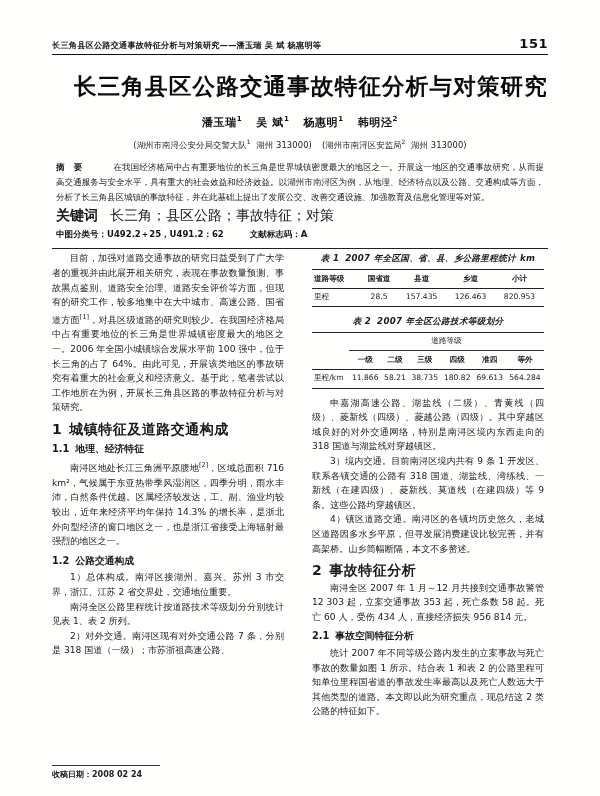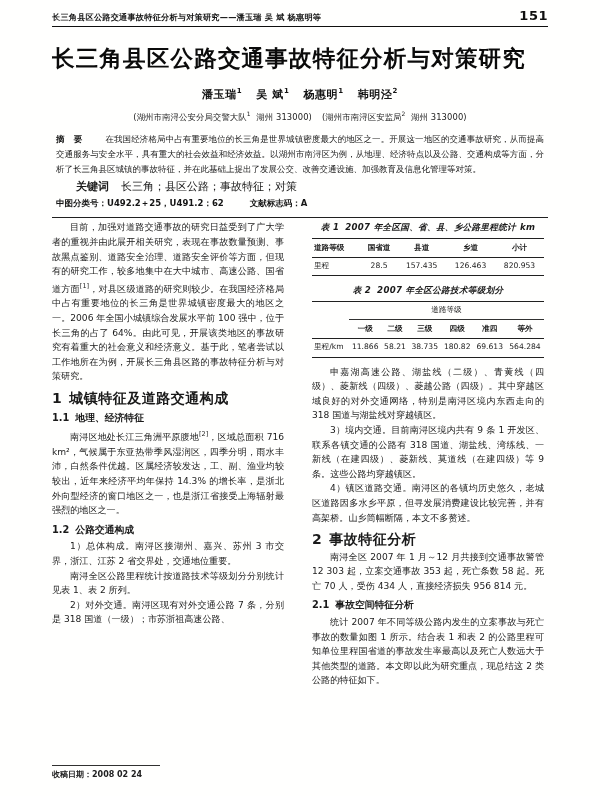--- a/index.html
+++ b/index.html
@@ -23,41 +23,41 @@
     box-sizing: border-box;
     padding: 0 52px;
     filter: contrast(1.02);
   }
 
   
   .runhead {
     display: flex;
     align-items: flex-end;
     justify-content: space-between;
-    padding-top: 8px;
+    padding-top: 36px;
     border-bottom: 1.6px solid #111;
     padding-bottom: 3px;
   }
   .runhead-left {
     font-size: 8.2px;
     font-weight: bold;
     letter-spacing: 0.2px;
     color: #181818;
     white-space: nowrap;
   }
   .runhead-right {
     font-size: 13px;
     font-weight: bold;
     color: #111;
     letter-spacing: 0.5px;
   }
 
   
   .title {
-    text-align: left;
+    text-align: right;
     font-size: 22.5px;
     font-weight: bold;
     letter-spacing: 1.2px;
     margin-top: 16px;
     color: #0d0d0d;
   }
   .authors {
     text-align: center;
     font-size: 11px;
     font-weight: bold;
@@ -89,29 +89,28 @@
     margin-top: 9px;
     font-size: 8.5px;
     line-height: 15.2px;
     text-align: justify;
     color: #1b1b1b;
     padding: 0 4px;
   }
   .abstract .lbl {
     font-weight: bold;
     letter-spacing: 3px;
-    margin-right: 8px;
+    margin-right: 16px;
   }
   .abstract .indent { display: inline-block; width: 12px; }
   .keywords {
     margin-top: 2px;
-    font-size: 11px;
+    font-size: 14px;
     color: #1b1b1b;
     padding: 0 4px;
-    margin-left: 20px;
   }
   .keywords .lbl {
     font-weight: bold;
     margin-right: 12px;
   }
   .clc {
     margin-top: 4px;
     font-size: 8.5px;
     font-weight: bold;
     color: #161616;
@@ -326,21 +325,21 @@
           </tbody>
         </table>
       </div>
 
       <p class="p">申嘉湖高速公路、湖盐线（二级）、青黄线（四级）、菱新线（四级）、菱越公路（四级）。其中穿越区域良好的对外交通网络，特别是南浔区境内东西走向的 318 国道与湖盐线对穿越镇区。</p>
       <p class="p">3）境内交通。目前南浔区境内共有 9 条 1 开发区、联系各镇交通的公路有 318 国道、湖盐线、湾练线、一新线（在建四级）、菱新线、莫道线（在建四级）等 9 条。这些公路均穿越镇区。</p>
       <p class="p">4）镇区道路交通。南浔区的各镇均历史悠久，老城区道路因多水乡平原，但寻发展消费建设比较完善，并有高架桥。山乡简幅断隔，本文不多赘述。</p>
 
       <div class="h1"><span class="num">2</span><span>事故特征分析</span></div>
 
-      <p class="p">南浔全区 2007 年 1 月～12 月共接到交通事故警管 12 303 起，立案交通事故 353 起，死亡条数 58 起。死亡 70 人，受伤 434 人，直接经济损失 956 814 元。</p>
+      <p class="p">南浔全区 2007 年 1 月～12 月共接到交通事故警管 12 303 起，立案交通事故 353 起，死亡条数 58 起。死亡 60 人，受伤 434 人，直接经济损失 956 814 元。</p>
 
       <div class="h2"><span class="num">2.1</span><span>事故空间特征分析</span></div>
 
       <p class="p">统计 2007 年不同等级公路内发生的立案事故与死亡事故的数量如图 1 所示。结合表 1 和表 2 的公路里程可知单位里程国省道的事故发生率最高以及死亡人数远大于其他类型的道路。本文即以此为研究重点，现总结这 2 类公路的特征如下。</p>
     </div>
   </div>
 
   <div class="footer">
     <div class="footer-rule"></div>
     <div class="footer-text"><span>收稿日期：</span><span>2008 02 24</span></div>

